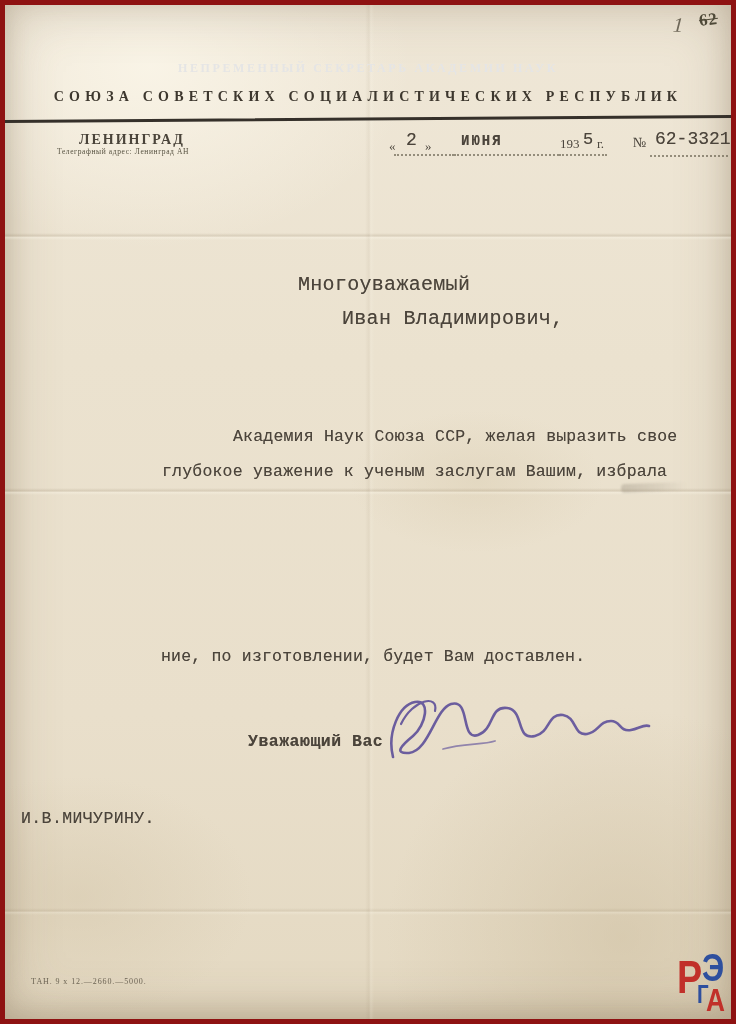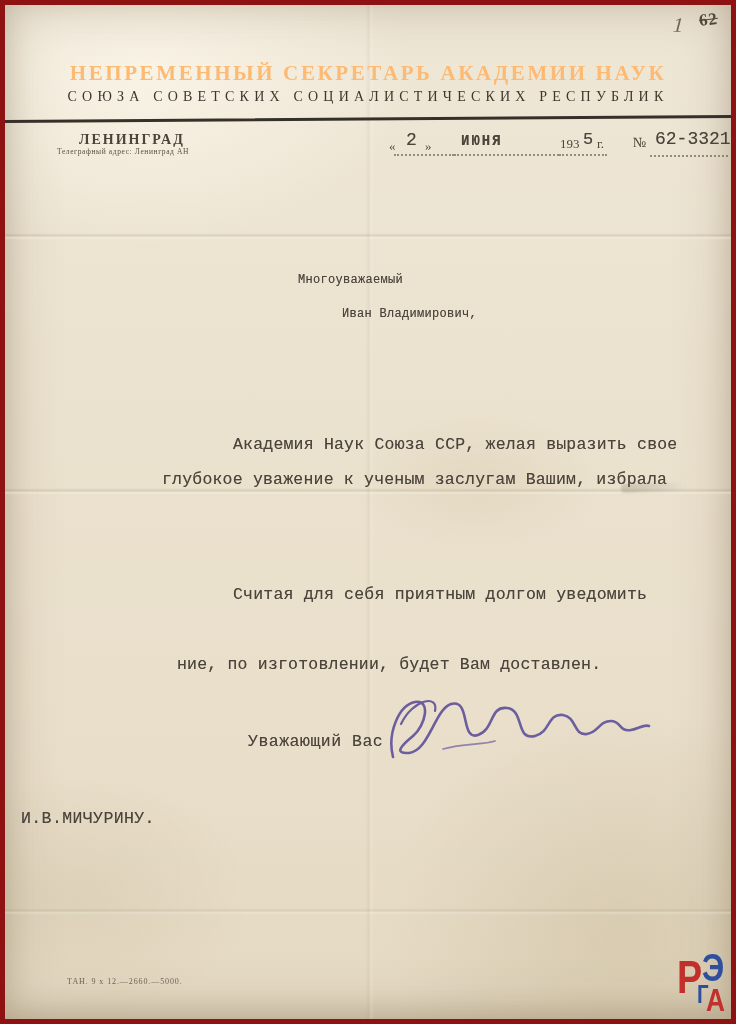--- a/index.html
+++ b/index.html
@@ -16,49 +16,49 @@
       radial-gradient(ellipse 40% 20% at 10% 88%, rgba(210,196,168,.45) 0%, rgba(210,196,168,0) 60%),
       radial-gradient(ellipse 25% 10% at 65% 47%, rgba(214,200,170,.35) 0%, rgba(214,200,170,0) 70%),
       linear-gradient(180deg,#efe7d7 0%,#ebe2cf 35%,#e9dfcb 70%,#e4d9c2 100%);
     box-shadow:inset 0 0 55px rgba(110,90,60,.28), inset 0 -8px 25px rgba(100,80,50,.18);
   }
   .crease{position:absolute;left:0;right:0;height:7px;pointer-events:none;
     background:linear-gradient(180deg, rgba(120,100,70,0) 0%, rgba(120,100,70,.16) 40%, rgba(255,252,240,.30) 65%, rgba(120,100,70,0) 100%);}
   .vcrease{position:absolute;top:0;bottom:0;width:9px;pointer-events:none;
     background:linear-gradient(90deg, rgba(120,100,70,0) 0%, rgba(120,100,70,.07) 45%, rgba(255,252,240,.15) 65%, rgba(120,100,70,0) 100%);}
   .hdr1{position:absolute;top:56px;left:0;width:100%;text-align:center;
-    font-weight:bold;font-size:21px;letter-spacing:2.6px;color:#fdba74;}
+    font-weight:bold;font-size:12px;letter-spacing:2.6px;color:#e5e5e5;}
   .hdr2{position:absolute;top:84px;left:0;width:100%;text-align:center;
-    font-weight:normal;font-size:14px;letter-spacing:5.2px;color:#3d372e;}
+    font-weight:bold;font-size:14px;letter-spacing:5.2px;color:#3d372e;}
   .rule{position:absolute;top:115px;left:-4px;width:744px;height:3px;background:#35302a;
     transform:rotate(-0.4deg);transform-origin:left center;border-radius:2px;}
   .city{position:absolute;left:74px;top:127px;font-weight:bold;font-size:14px;
     letter-spacing:2px;color:#4a443a;}
   .telegraph{position:absolute;left:52px;top:142px;font-size:7.5px;letter-spacing:.6px;color:#55503f;text-align:center;}
   .typed{font-family:"Liberation Mono","DejaVu Sans Mono",monospace;color:#4b443b;
     text-shadow:0 0 .5px rgba(75,68,59,.55);}
   .printed{color:#4a443c;}
   .dotted{position:absolute;height:0;border-bottom:2px dotted #6f6856;opacity:.7;}
   .dq{position:absolute;font-size:13px;}
-  .salut{position:absolute;font-size:12px;letter-spacing:.3px;}
-  .bodyline{position:absolute;font-size:16.5px;letter-spacing:.2px;white-space:nowrap;margin-top:8px;}
+  .salut{position:absolute;font-size:20px;letter-spacing:.3px;}
+  .bodyline{position:absolute;font-size:16.5px;letter-spacing:.2px;white-space:nowrap;}
   .mark1{position:absolute;left:668px;top:8px;font-size:21px;color:#6e6758;
     font-style:italic;transform:rotate(4deg);}
   .mark62{position:absolute;left:694px;top:5px;font-size:17px;color:#4f4a39;
     font-weight:bold;text-decoration:line-through;transform:rotate(-7deg);letter-spacing:1px;}
   .smudge{position:absolute;left:616px;top:478px;width:66px;height:9px;
     background:linear-gradient(90deg, rgba(110,100,85,.25), rgba(110,100,85,.12) 60%, rgba(110,100,85,0));
     filter:blur(1px);transform:rotate(-2deg);border-radius:4px;}
   .sig{position:absolute;left:378px;top:686px;width:272px;height:88px;}
   .logo{position:absolute;left:662px;top:944px;width:66px;height:72px;
     font-family:"Liberation Sans","DejaVu Sans",sans-serif;font-weight:900;}
   .logo span{position:absolute;line-height:1;transform:scaleX(.82);transform-origin:left top;}
-  .printmark{position:absolute;left:26px;top:972px;font-size:8px;letter-spacing:.9px;color:#6b6353;margin-left:36px;}
+  .printmark{position:absolute;left:26px;top:972px;font-size:8px;letter-spacing:.9px;color:#6b6353;}
   .addressee{position:absolute;left:16px;top:804px;font-size:16.5px;letter-spacing:.4px;}
-  .closing{position:absolute;left:243px;top:727px;font-size:16.5px;letter-spacing:.5px;}
+  .closing{position:absolute;left:243px;top:727px;font-size:16.5px;letter-spacing:.5px;font-weight:bold;}
 </style>
 </head>
 <body>
 
 <div class="frame">
   <div class="paper"></div>
 
   <div class="crease" style="top:228px"></div>
   <div class="crease" style="top:483px"></div>
   <div class="crease" style="top:903px;opacity:.7"></div>
@@ -86,22 +86,21 @@
   <div class="dotted" style="left:449px;top:149px;width:105px"></div>
   <div class="dotted" style="left:554px;top:149px;width:48px"></div>
   <div class="dotted" style="left:645px;top:150px;width:78px"></div>
 
   <div class="salut typed" style="left:293px;top:268px">Многоуважаемый</div>
   <div class="salut typed" style="left:337px;top:302px">Иван Владимирович,</div>
 
   <div class="bodyline typed" style="left:228px;top:422px">Академия Наук Союза ССР, желая выразить свое</div>
   <div class="bodyline typed" style="left:157px;top:457px">глубокое уважение к ученым заслугам Вашим, избрала</div>
 
-  <div class="bodyline typed" style="left:228px;top:572px">Считая для себя приятным долгом уведомить</div>
-  <div class="bodyline typed" style="left:172px;top:642px">ние, по изготовлении, будет Вам доставлен.</div>
+  <div class="bodyline typed" style="left:156px;top:642px">ние, по изготовлении, будет Вам доставлен.</div>
 
   <div class="smudge"></div>
 
   <div class="closing typed">Уважающий Вас</div>
   <svg class="sig" viewBox="0 0 272 88">
     <g fill="none" stroke="#5a4c98" stroke-width="2.6" stroke-linecap="round" opacity="0.88">
       <path d="M10,66 C4,42 16,14 32,11 C48,8 43,34 30,45 C19,54 10,63 26,62 C46,60 52,18 68,13 C88,7 77,50 95,44 C112,38 106,15 124,17 C142,19 132,50 152,45 C168,41 164,22 180,24 C194,26 190,45 204,43 C216,41 216,30 228,30 C238,30 236,41 248,39 C256,37.5 261,33 266,35"></path>
       <path d="M18,33 C30,8 56,3 52,20" stroke-width="2.2"></path>
       <path d="M60,58 C80,52 100,54 112,50" stroke-width="1.8" opacity="0.7"></path>
     </g>

